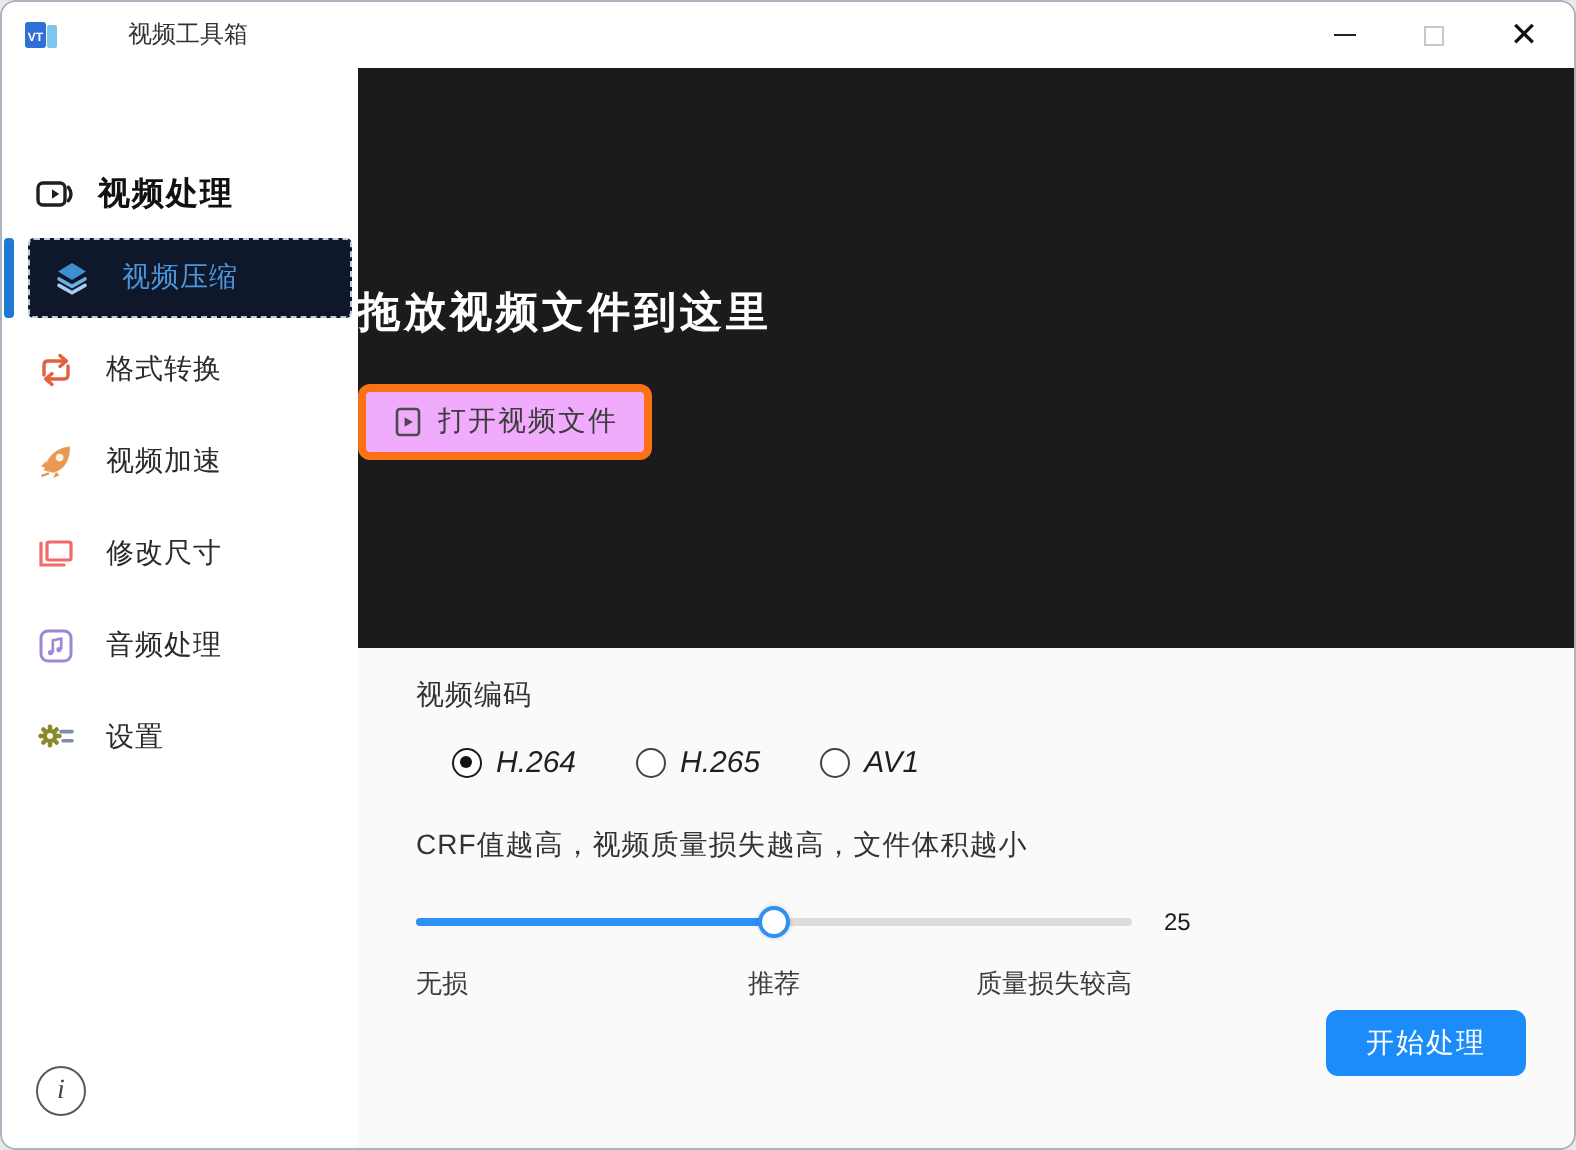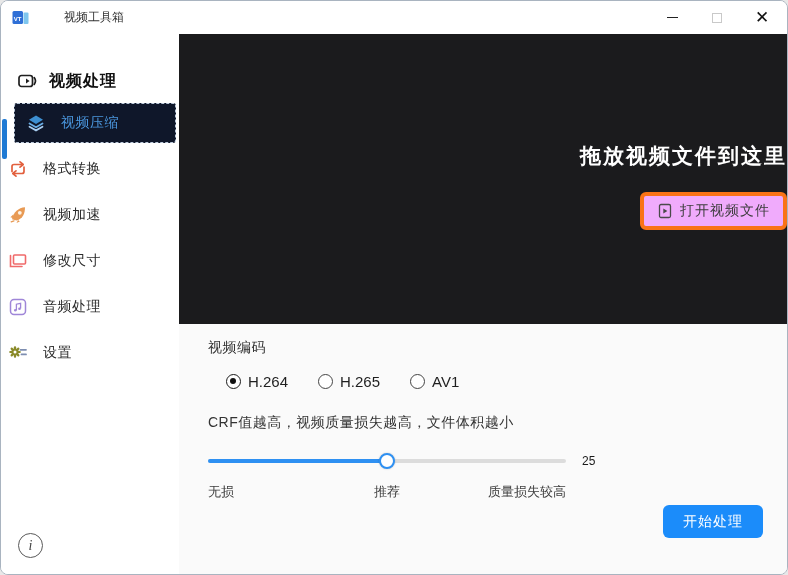--- a/index.html
+++ b/index.html
@@ -13,42 +13,42 @@
   .win-controls { position:absolute; right:10px; top:0; height:33px; display:flex; align-items:center; }
   .win-btn { width:30px; height:28px; display:flex; align-items:center; justify-content:center; margin-left:15px; cursor:pointer; }
   .min-glyph { width:11px; height:0; border-top:1.4px solid #222; display:block; }
   .max-glyph { width:10px; height:10px; border:1.2px solid #c9c9c9; display:block; }
   .close-glyph { font-size:17px; color:#111; line-height:1; font-weight:400; }
 
   .content-row { display:flex; height:542px; }
 
   
   .sidebar { position:relative; width:178px; background:#fff; flex:0 0 auto; }
-  .side-header { display:flex; align-items:center; margin:36px 0 0 16px;font-family:Liberation Serif, serif; }
+  .side-header { display:flex; align-items:center; margin:52px 0 0 16px;font-family:Liberation Serif, serif; }
   .side-header-label { font-size:16px; font-weight:bold; color:#111; margin-left:10px; letter-spacing:1px; }
   .nav { margin-top:11px; }
-  .nav-item { height:46px; display:flex; align-items:center; padding-left:6px; cursor:pointer; }
+  .nav-item { height:46px; display:flex; align-items:center; padding-left:16px; cursor:pointer; }
   .nav-item .icon { width:22px; height:22px; display:flex; align-items:center; justify-content:center; flex:0 0 auto; }
   .nav-label { font-size:14px; color:#2b2b2b; margin-left:14px; letter-spacing:0.5px; }
   .nav-item.selected { height:40px; margin:0 3px 3px 13px; padding-left:10px; background:#0f172a; border:1px dashed #bccadb; border-radius:3px; }
   .nav-item.selected .nav-label { color:#4a96dd; }
   .accent-bar { position:absolute; left:1px; top:85px; width:5px; height:40px; background:#1f7ad4; border-radius:2px; }
   .info-btn { position:absolute; left:17px; bottom:18px; width:25px; height:25px; border:1.4px solid #5a5a5a; border-radius:50%; display:flex; align-items:center; justify-content:center; cursor:pointer; background:#fff; }
   .info-btn span { font-family:"Liberation Serif","DejaVu Serif",serif; font-style:italic; font-size:14px; color:#444; }
 
   
   .main { flex:1; display:flex; flex-direction:column; }
-  .dropzone { height:290px; background:#1b1b1d; display:flex; flex-direction:column; align-items:flex-end; justify-content:center; padding-top:14px; }
+  .dropzone { height:290px; background:#1b1b1d; display:flex; flex-direction:column; align-items:flex-start; justify-content:center; padding-top:14px; }
   .dz-title { color:#fff; font-size:21px; font-weight:bold; letter-spacing:2px; }
   .open-file-btn { margin-top:22px; display:flex; align-items:center; background:#f0abfc; border:4px solid #f97316; border-radius:6px; padding:6px 13px; cursor:pointer; }
   .open-file-btn .lbl { font-size:14px; color:#3c3c3c; margin-left:7px; letter-spacing:1px; }
 
   .settings { position:relative; flex:1; background:#fafafa; padding:15px 0 0 29px; }
   .enc-label { font-size:14px; color:#333; letter-spacing:0.5px; }
-  .radio-row { display:flex; align-items:center; margin:16px 0 0 18px; }
+  .radio-row { display:flex; align-items:center; margin:16px 0 0 18px;font-style:italic; }
   .radio-opt { display:flex; align-items:center; margin-right:30px; cursor:pointer; }
   .radio-circ { width:15px; height:15px; border:1.5px solid #444; border-radius:50%; position:relative; background:#fff; }
   .radio-opt.checked .radio-circ { border-color:#1a1a1a; }
   .radio-opt.checked .radio-circ::after { content:""; position:absolute; left:3px; top:3px; width:6px; height:6px; border-radius:50%; background:#111; }
   .radio-lbl { font-size:15px; color:#1f1f1f; margin-left:7px; }
 
   .crf-desc { margin-top:24px; font-size:14px; color:#333; letter-spacing:0.5px; }
   .slider-row { display:flex; align-items:center; margin-top:21px; }
   .slider { position:relative; width:358px; height:16px; cursor:pointer; }
   .slider-track { position:absolute; top:6px; left:0; width:100%; height:4px; background:#dcdcdc; border-radius:2px; }

